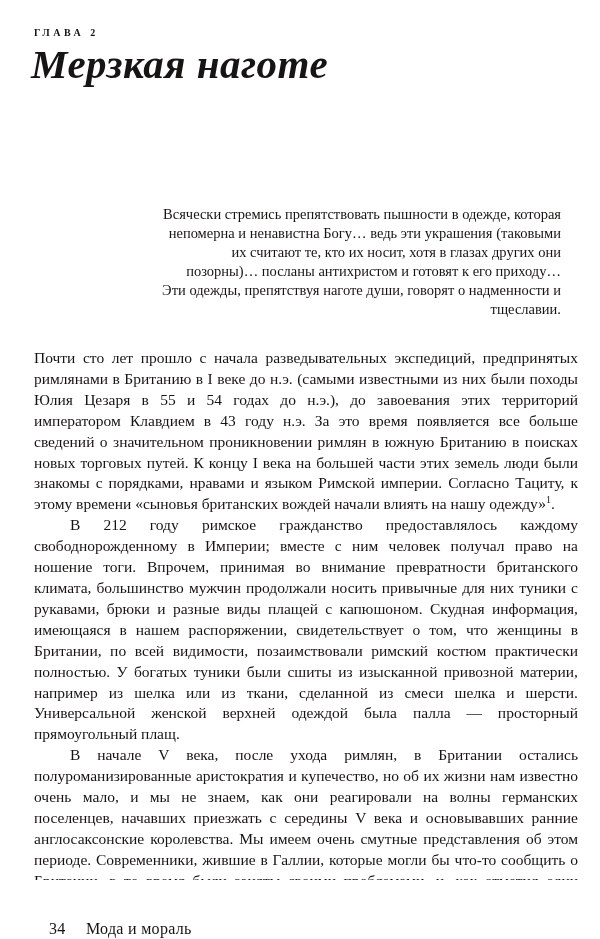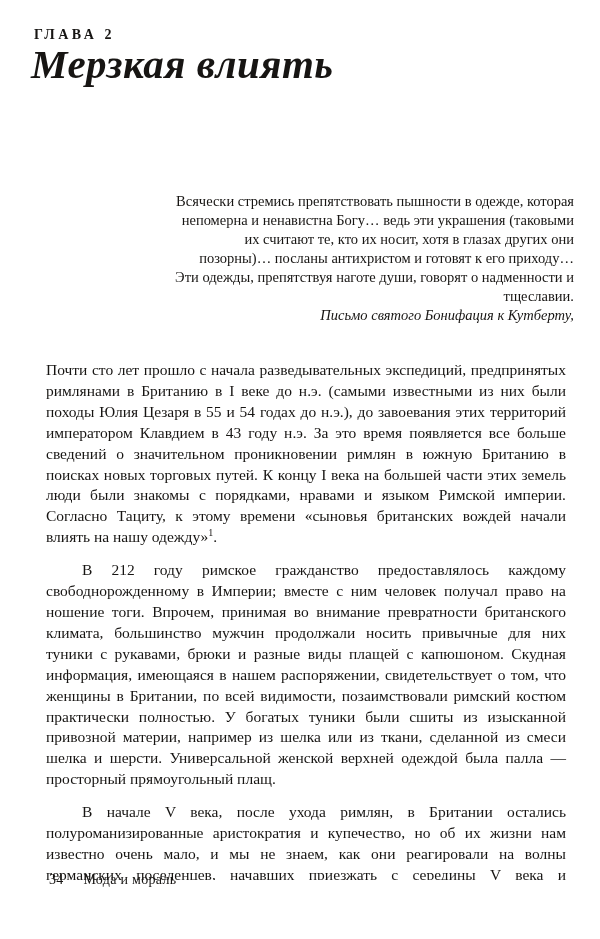--- a/index.html
+++ b/index.html
@@ -9,90 +9,89 @@
     height: 939px;
     background: #ffffff;
     color: #171513;
     font-family: "Liberation Serif", serif;
     overflow: hidden;
   }
   .chapter-label {
     position: absolute;
     top: 27px;
     left: 34px;
-    font-size: 14px;
+    font-size: 10px;
     font-weight: 700;
     letter-spacing: 3.5px;
   }
   .chapter-title {
     position: absolute;
     top: 42px;
     left: 31px;
     margin: 0;
     font-size: 41px;
     line-height: 1.1;
     font-style: italic;
     font-weight: 700;
     letter-spacing: 0.5px;
   }
   .epigraph {
     position: absolute;
     top: 188px;
     right: 22px;
     width: 400px;
-    margin: 4px;
+    margin: 17px;
     text-align: right;
     font-size: 14.5px;
     line-height: 19px;
   }
   .epigraph-quote { margin: 0; }
   .epigraph-attribution { margin: 0; font-style: italic; }
   .attr-line { display: block; }
   .body-text {
     position: absolute;
     top: 348px;
     left: 34px;
     width: 544px;
     height: 532px;
     overflow: hidden;
     font-size: 15.5px;
     line-height: 20.9px;
     text-align: justify;
   }
-  .para { margin: 12px; text-indent: 36px; }
+  .para { margin: 0; text-indent: 36px; }
   .para.first { text-indent: 0; }
   .para sup {
     font-size: 10px;
     line-height: 0;
     vertical-align: super;
   }
   .term-italic { }
   .page-footer {
     position: absolute;
-    top: 872px;
+    top: 920px;
     left: 49px;
-    font-size: 14px;
+    font-size: 16px;
     letter-spacing: 0.3px;
   }
   .page-number { display: inline-block; margin-right: 16px; }
   .running-title { display: inline-block; }
 </style>
 </head>
 <body>
 
 <div class="page">
 
   <div class="chapter-label">ГЛАВА 2</div>
 
-  <h1 class="chapter-title">Мерзкая влиять</h1>
+  <h1 class="chapter-title">Мерзкая наготе</h1>
 
   <blockquote class="epigraph">
     <p class="epigraph-quote">Всячески стремись препятствовать пышности в одежде, которая непомерна и ненавистна Богу… ведь эти украшения (таковыми их считают те, кто их носит, хотя в глазах других они позорны)… посланы антихристом и готовят к его приходу… Эти одежды, препятствуя наготе души, говорят о надменности и тщеславии.</p>
     <p class="epigraph-attribution">
-      <span class="attr-line">Письмо святого Бонифация к Кутберту,</span>
     </p>
   </blockquote>
 
   <main class="body-text">
     <p class="para first"><span>Почти сто лет прошло с начала разведывательных экспедиций, предпринятых римлянами в Британию в I веке до н.э. (самыми известными из них были походы Юлия Цезаря в 55 и 54 годах до н.э.), до завоевания этих территорий императором Клавдием в 43 году н.э. За это время появляется все больше сведений о значительном проникновении римлян в южную Британию в поисках новых торговых путей. К концу I века на большей части этих земель люди были знакомы с порядками, нравами и языком Римской империи. Согласно Тациту, к этому времени «сыновья британских вождей начали влиять на нашу одежду»</span><sup>1</sup><span>.</span></p>
 
     <p class="para"><span>В 212 году римское гражданство предоставлялось каждому свободнорожденному в Империи; вместе с ним человек получал право на ношение тоги. Впрочем, принимая во внимание превратности британского климата, большинство мужчин продолжали носить привычные для них туники с рукавами, брюки и разные виды плащей с капюшоном. Скудная информация, имеющаяся в нашем распоряжении, свидетельствует о том, что женщины в Британии, по всей видимости, позаимствовали римский костюм практически полностью. У богатых туники были сшиты из изысканной привозной материи, например из шелка или из ткани, сделанной из смеси шелка и шерсти. Универсальной женской верхней одеждой была </span><span class="term-italic">палла</span><span> — просторный прямоугольный плащ.</span></p>
 
     <p class="para">В начале V века, после ухода римлян, в Британии остались полуроманизированные аристократия и купечество, но об их жизни нам известно очень мало, и мы не знаем, как они реагировали на волны германских поселенцев, начавших приезжать с середины V века и основывавших ранние англосаксонские королевства. Мы имеем очень смутные представления об этом периоде. Современники, жившие в Галлии, которые могли бы что-то сообщить о Британии, в то время были заняты своими проблемами, и, как отметил один выдающийся</p>
   </main>

